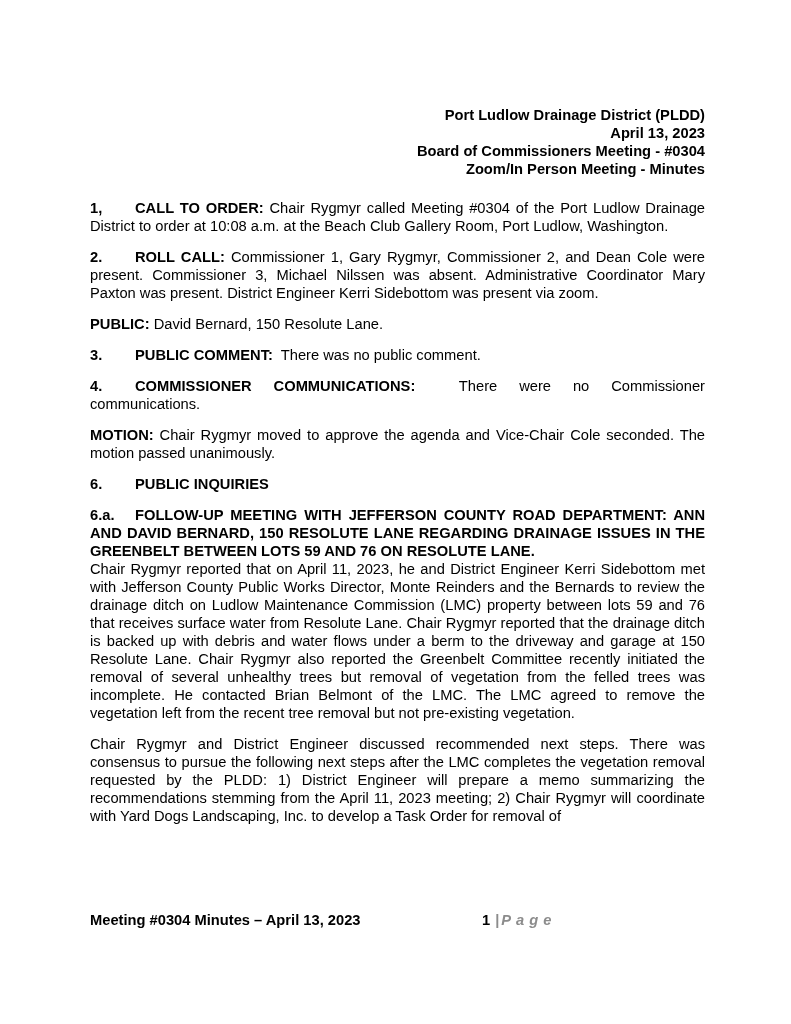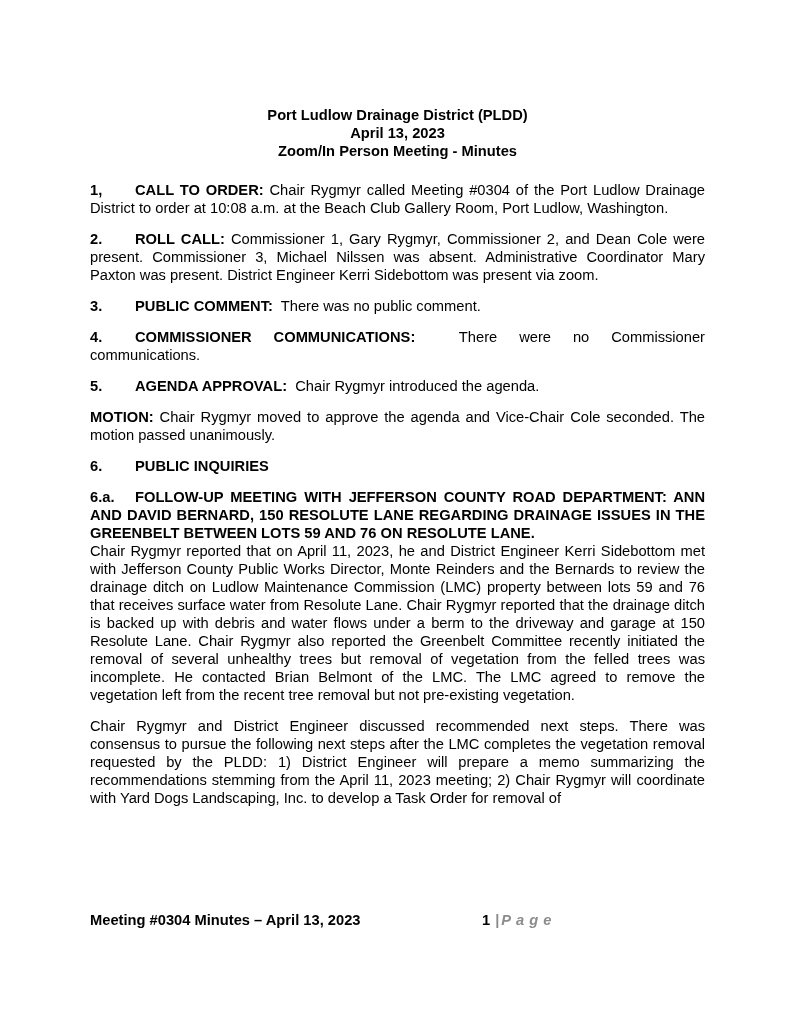--- a/index.html
+++ b/index.html
@@ -10,21 +10,21 @@
     position: relative;
     background: #ffffff;
     font-family: "Liberation Sans", "DejaVu Sans", sans-serif;
     font-size: 14.7px;
     line-height: 18px;
     color: #000000;
     padding: 106px 86px 0 90px;
     overflow: hidden;
   }
   .title-block {
-    text-align: center;
+    text-align: right;
     font-weight: bold;
   }
   .para {
     text-align: justify;
     margin-top: 13px;
   }
   .para.first { margin-top: 21px; }
   .num {
     display: inline-block;
     width: 45px;
@@ -52,33 +52,34 @@
   .pg-word { letter-spacing: 5px; font-style: italic; }
 </style>
 </head>
 <body>
 
 <div class="page">
 
   <div class="title-block">
     <div>Port Ludlow Drainage District (PLDD)</div>
     <div>April 13, 2023</div>
+    <div>Board of Commissioners Meeting - #0304</div>
     <div>Zoom/In Person Meeting - Minutes</div>
   </div>
 
   <p class="para first"><span class="num">1,</span><b>CALL TO ORDER:</b> <span>Chair Rygmyr called Meeting #0304 of the Port Ludlow Drainage District to order at 10:08 a.m. at the Beach Club Gallery Room, Port Ludlow, Washington.</span></p>
 
   <p class="para"><span class="num">2.</span><b>ROLL CALL:</b> <span>Commissioner 1, Gary Rygmyr, Commissioner 2, and Dean Cole were present. Commissioner 3, Michael Nilssen was absent. Administrative Coordinator Mary Paxton was present. District Engineer Kerri Sidebottom was present via zoom.</span></p>
 
+  <p class="para"><b>PUBLIC:</b> <span>David Bernard, 150 Resolute Lane.</span></p>
 
   <p class="para"><span class="num">3.</span><b>PUBLIC COMMENT:</b>&nbsp; <span>There was no public comment.</span></p>
 
   <p class="para"><span class="num">4.</span><b>COMMISSIONER COMMUNICATIONS:</b>&nbsp; <span>There were no Commissioner communications.</span></p>
 
-  <p class="para"><span class="num">5.</span><b>AGENDA APPROVAL:</b>&nbsp; <span>Chair Rygmyr introduced the agenda.</span></p>
 
   <p class="para"><b class="u">MOTION</b><b>:</b> <span>Chair Rygmyr moved to approve the agenda and Vice-Chair Cole seconded. The motion passed unanimously.</span></p>
 
   <p class="para"><span class="num">6.</span><b>PUBLIC INQUIRIES</b></p>
 
   <p class="para"><span class="hblock"><span class="num">6.a.</span><span>FOLLOW-UP MEETING WITH JEFFERSON COUNTY ROAD DEPARTMENT: ANN AND DAVID BERNARD, 150 RESOLUTE LANE REGARDING DRAINAGE ISSUES IN THE GREENBELT BETWEEN LOTS 59 AND 76 ON RESOLUTE LANE.</span></span><span>Chair Rygmyr reported that on April 11, 2023, he and District Engineer Kerri Sidebottom met with Jefferson County Public Works Director, Monte Reinders and the Bernards to review the drainage ditch on Ludlow Maintenance Commission (LMC) property between lots 59 and 76 that receives surface water from Resolute Lane. Chair Rygmyr reported that the drainage ditch is backed up with debris and water flows under a berm to the driveway and garage at 150 Resolute Lane. Chair Rygmyr also reported the Greenbelt Committee recently initiated the removal of several unhealthy trees but removal of vegetation from the felled trees was incomplete. He contacted Brian Belmont of the LMC. The LMC agreed to remove the vegetation left from the recent tree removal but not pre-existing vegetation.</span></p>
 
   <p class="para"><span>Chair Rygmyr and District Engineer discussed recommended next steps. There was consensus to pursue the following next steps after the LMC completes the vegetation removal requested by the PLDD: 1) District Engineer will prepare a memo summarizing the recommendations stemming from the April 11, 2023 meeting; 2) Chair Rygmyr will coordinate with Yard Dogs Landscaping, Inc. to develop a Task Order for removal of</span></p>
 
   <div class="footer">

